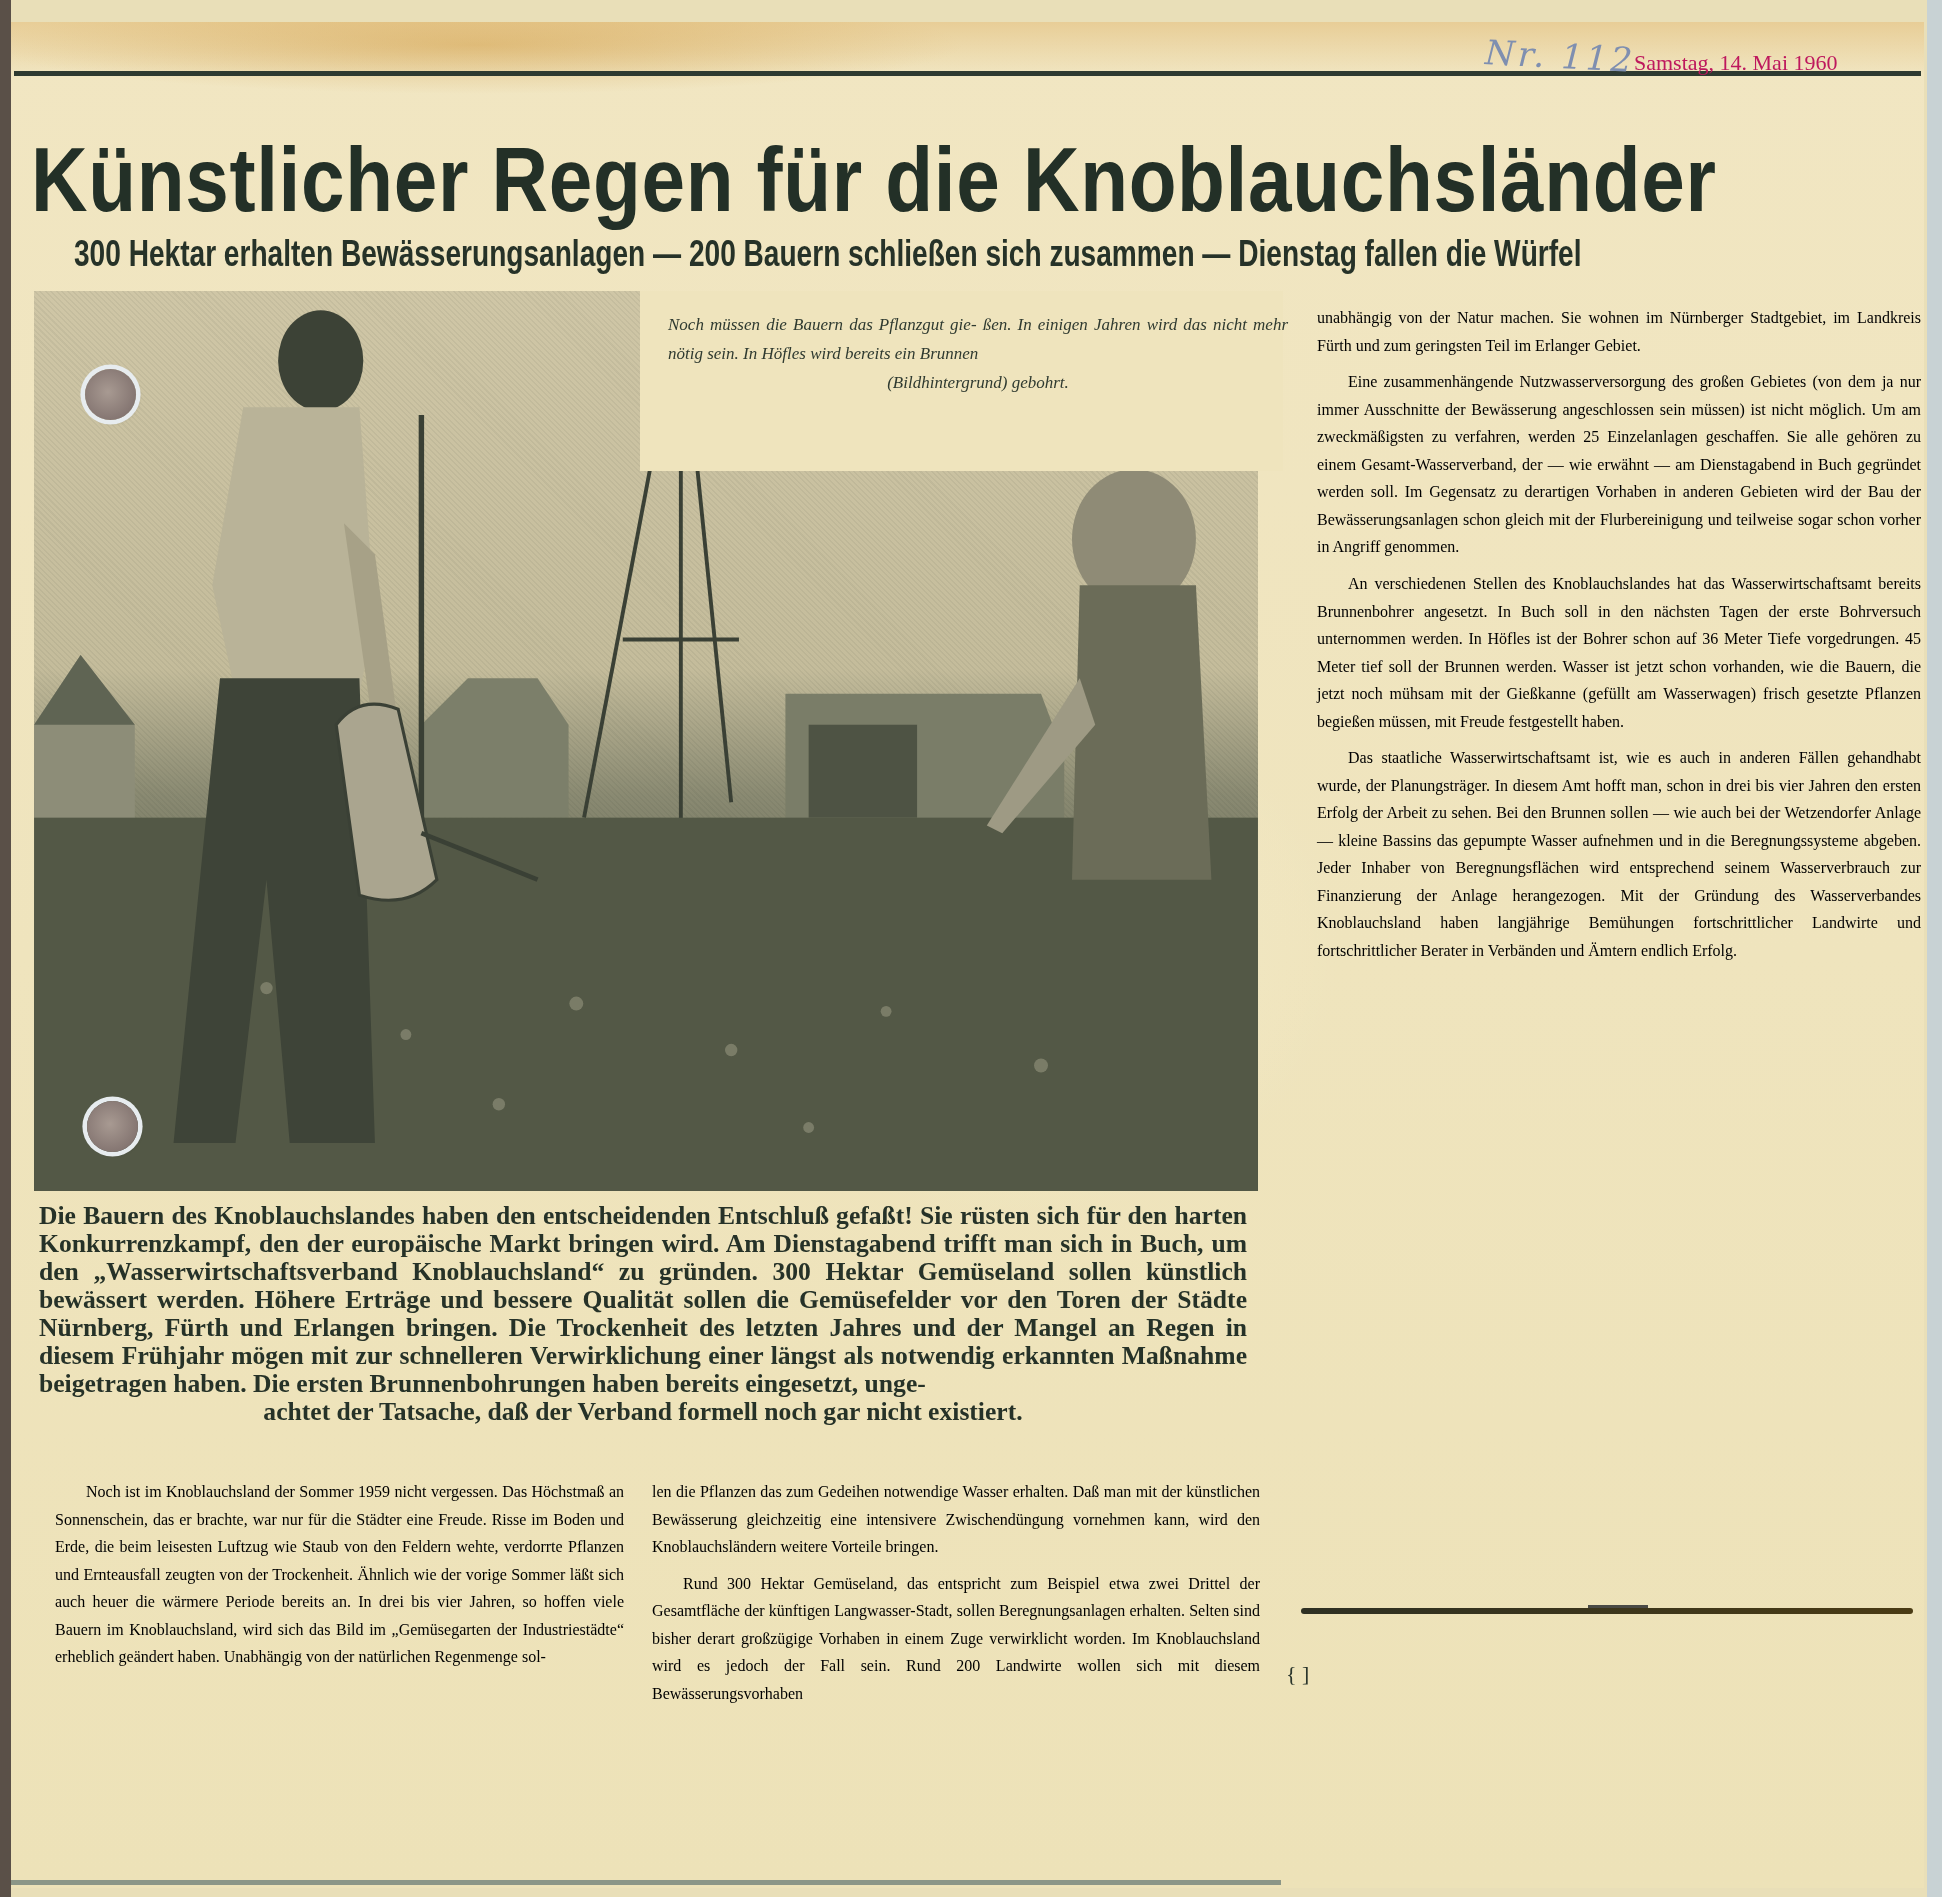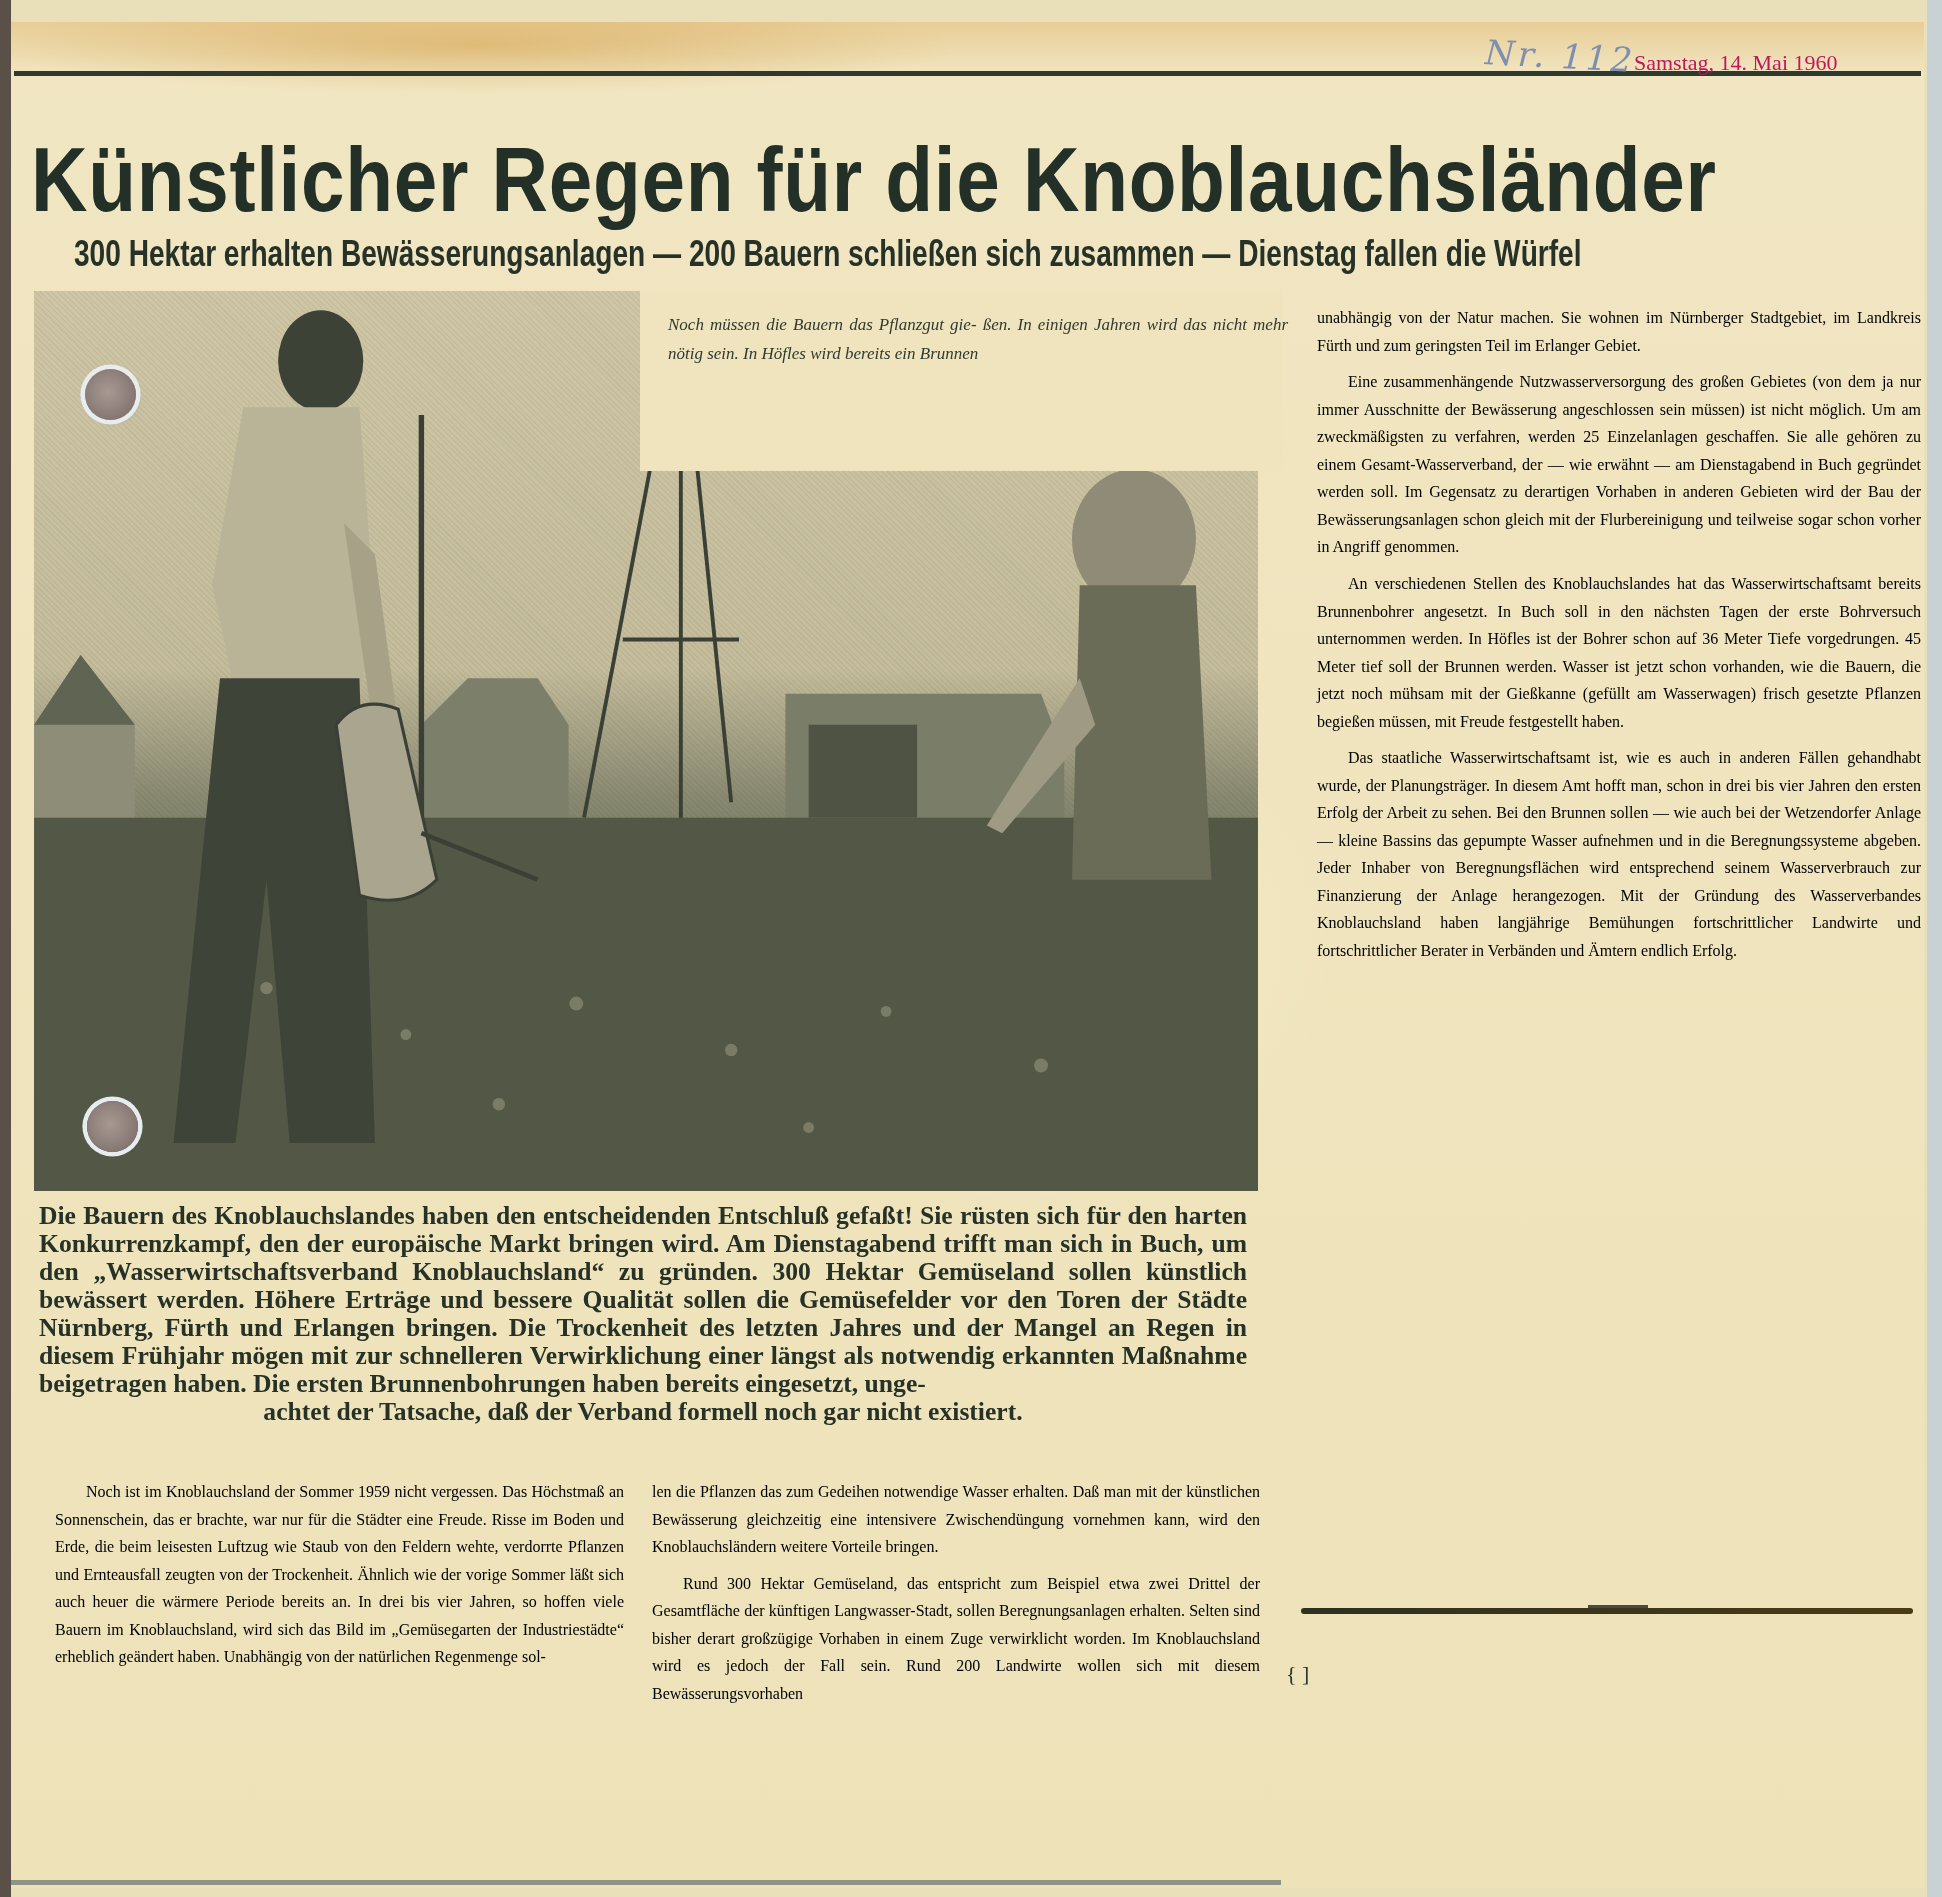--- a/index.html
+++ b/index.html
@@ -124,20 +124,21 @@
     <ellipse cx="1420" cy="320" rx="80" ry="90" fill="#8f8b76"></ellipse>
     <path d="M1350,380 L1500,380 L1520,760 L1340,760 Z" fill="#6b6c58"></path>
     <path d="M1350,500 L1230,690 L1250,700 L1370,560 Z" fill="#9e9a84"></path>
   </svg>
 </div>
 <div class="photo-caption-box"></div>
 <div class="photo-caption">
   <span>Noch müssen die Bauern das Pflanzgut gie-</span>
   <span>ßen. In einigen Jahren wird das nicht mehr</span>
   <span>nötig sein. In Höfles wird bereits ein Brunnen</span>
+  <span class="last">(Bildhintergrund) gebohrt.</span>
 </div>
 
 <div class="punch" style="left:85px; top:369px;"></div>
 <div class="punch" style="left:87px; top:1101px;"></div>
 
 <div class="lead">
   <span>Die Bauern des Knoblauchslandes haben den entscheidenden Entschluß gefaßt! Sie rüsten sich für den harten Konkurrenzkampf, den der europäische Markt bringen wird. Am Dienstagabend trifft man sich in Buch, um den „Wasserwirtschaftsverband Knoblauchsland“ zu gründen. 300 Hektar Gemüseland sollen künstlich bewässert werden. Höhere Erträge und bessere Qualität sollen die Gemüsefelder vor den Toren der Städte Nürnberg, Fürth und Erlangen bringen. Die Trockenheit des letzten Jahres und der Mangel an Regen in diesem Frühjahr mögen mit zur schnelleren Verwirklichung einer längst als notwendig erkannten Maßnahme beigetragen haben. Die ersten Brunnenbohrungen haben bereits eingesetzt, unge-</span>
   <span class="last">achtet der Tatsache, daß der Verband formell noch gar nicht existiert.</span>
 </div>
 

